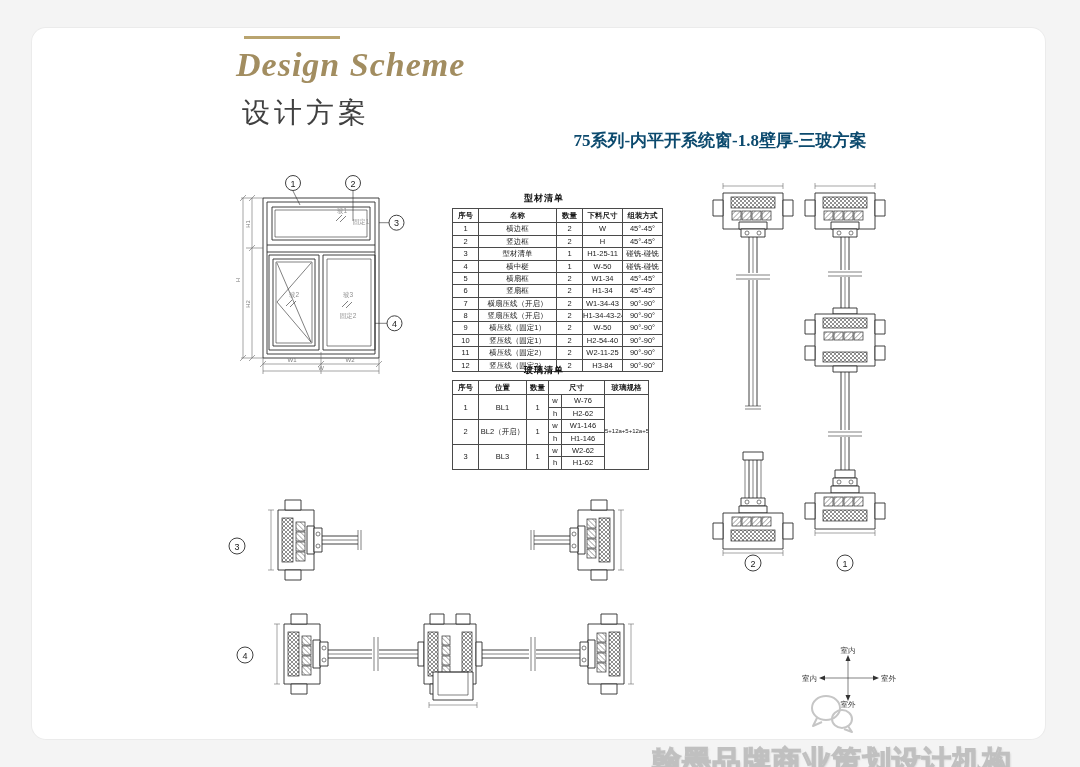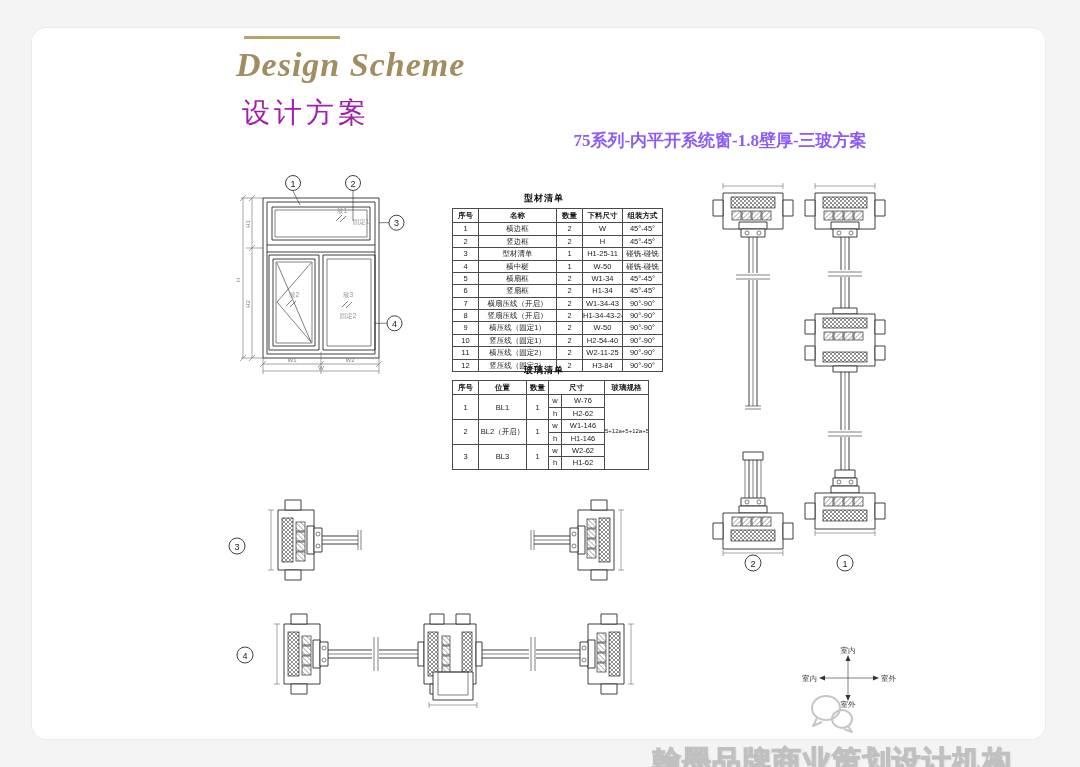--- a/index.html
+++ b/index.html
@@ -3,23 +3,23 @@
 <meta charset="utf-8">
 <style>
   html,body{margin:0;padding:0;background:#f4f4f4;}
   #stage{position:relative;width:1080px;height:767px;background:#f4f4f4;overflow:hidden;
          font-family:"Liberation Sans",sans-serif;}
   .card{position:absolute;left:32px;top:28px;width:1013px;height:711px;background:#ffffff;
         border-radius:14px;box-shadow:0 0 0 1px #ebebeb;}
   .gold-rule{position:absolute;left:244px;top:36px;width:96px;height:3px;background:#b9a46f;}
   .title-en{position:absolute;left:236px;top:46px;font-family:"Liberation Serif",serif;
             font-style:italic;font-weight:600;font-size:34px;color:#a28d60;letter-spacing:1px;}
-  .title-zh{position:absolute;left:242px;top:94px;font-size:28px;color:#a21caf;letter-spacing:4px;}
+  .title-zh{position:absolute;left:242px;top:94px;font-size:28px;color:#404040;letter-spacing:4px;}
   .subtitle{position:absolute;left:520px;top:129px;width:400px;text-align:center;
-            font-family:"Liberation Serif",serif;font-weight:700;font-size:17px;color:#8b5cf6;}
+            font-family:"Liberation Serif",serif;font-weight:700;font-size:17px;color:#0c4a6e;}
   
   .tbl-wrap{position:absolute;}
   #profile-wrap{left:452px;top:192px;width:184px;}
   #glass-wrap{left:452px;top:364px;width:184px;}
   .tbl-title{text-align:center;font-size:9px;font-weight:700;color:#111;margin-bottom:3px;letter-spacing:1px;}
   table{border-collapse:collapse;table-layout:fixed;width:100%;}
   th,td{border:1px solid #4a4a4a;font-size:7.5px;font-weight:400;color:#1a1a1a;
         text-align:center;padding:1px 0;line-height:1.25;overflow:hidden;white-space:nowrap;}
   th{font-weight:700;padding:2px 0;margin-top:39px;}
   .spec-cell{font-size:6px;}

